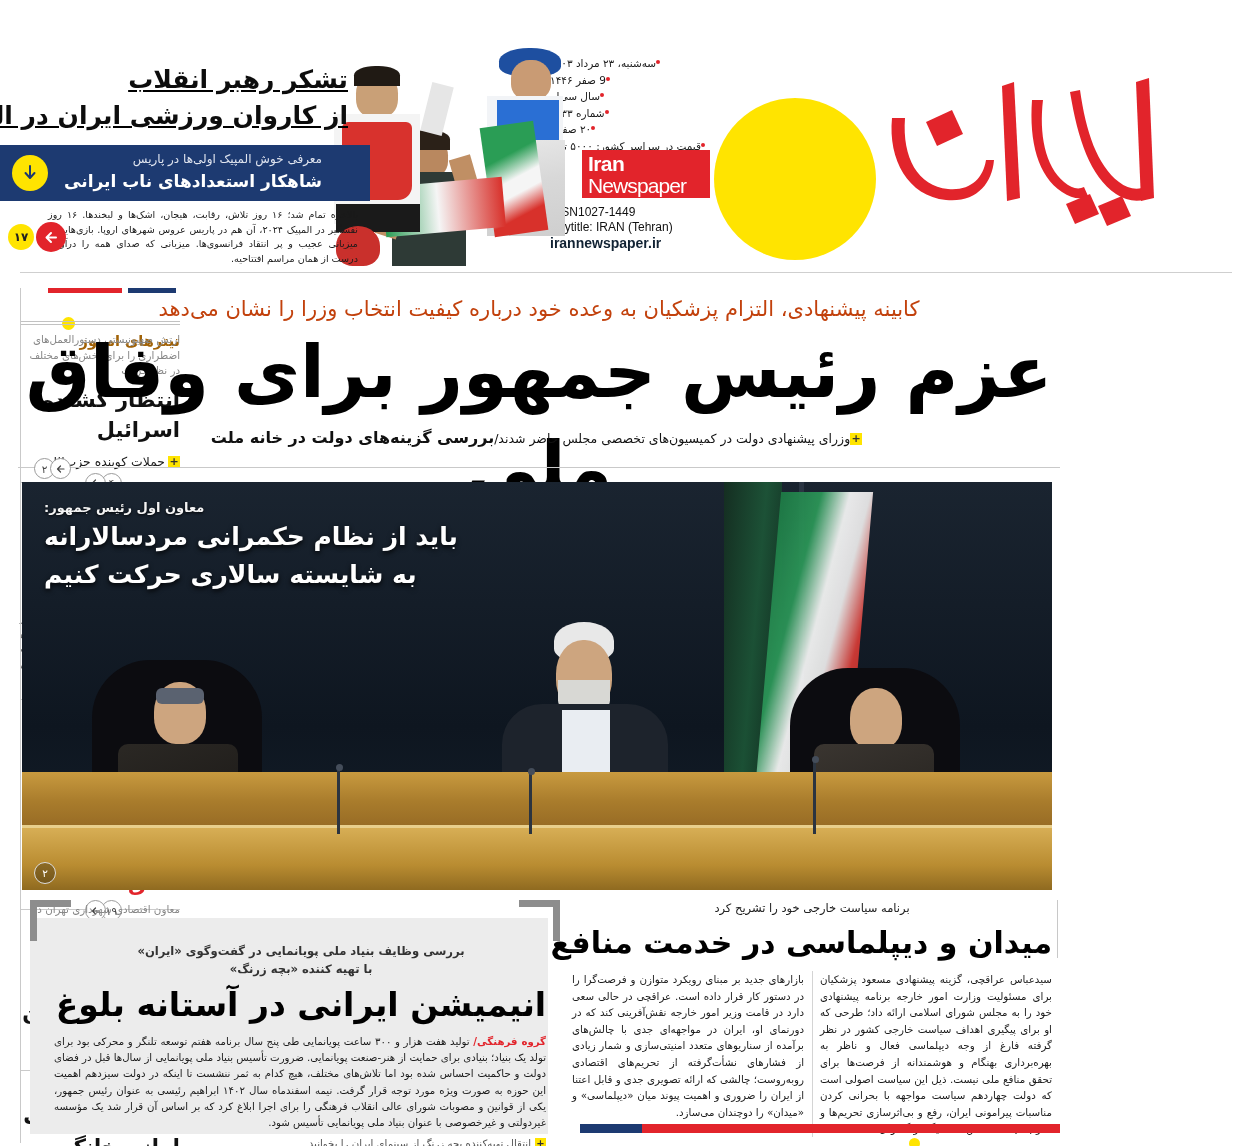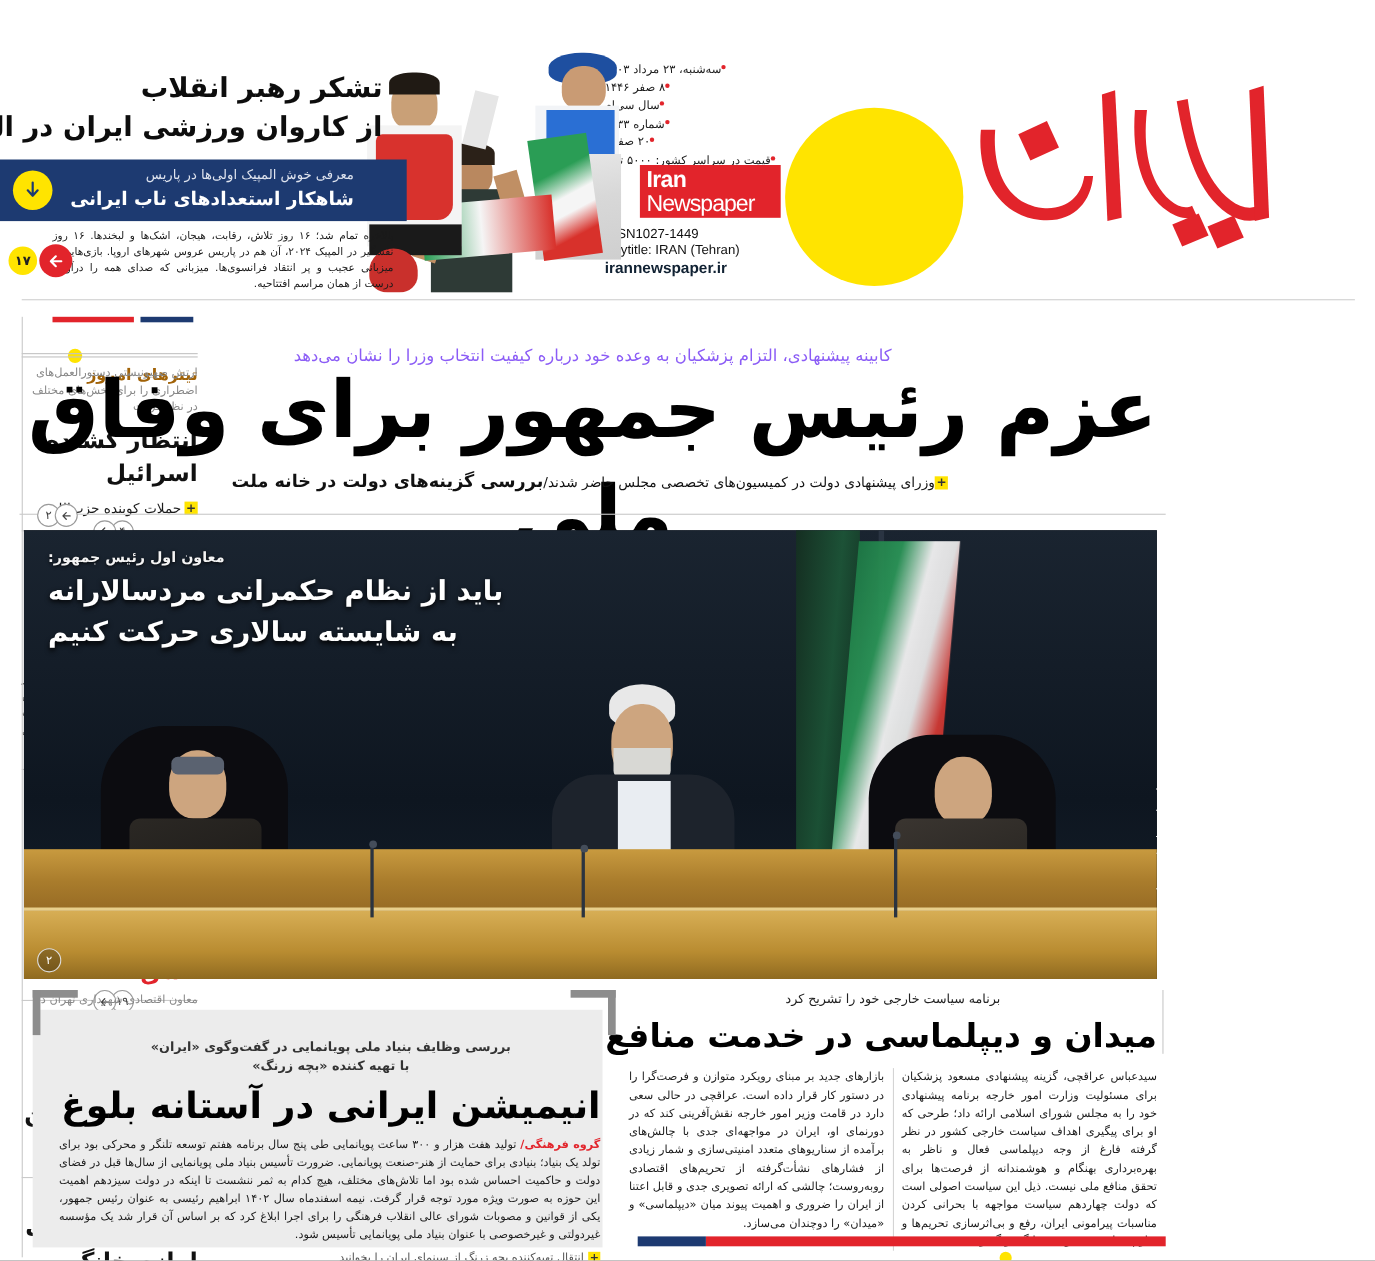--- a/index.html
+++ b/index.html
@@ -121,20 +121,21 @@
   }
   .ath { position: absolute; }
   .ath-head { border-radius: 46% 46% 40% 40%; }
 
   
   .top-headline {
     position: absolute;
     top: 62px; left: 48px;
     width: 300px;
     text-align: right;
+    text-decoration: underline;
   }
   .top-headline .l {
     font-weight: bold;
     font-size: 25px;
     line-height: 36px;
     color: #0d0d0d;
     white-space: nowrap;
     text-align: right;
     letter-spacing: -0.3px;
   }
@@ -316,25 +317,25 @@
   }
 
   
   .main {
     position: absolute;
     top: 288px; right: 190px;
     width: 1042px;
   }
   .lead-kicker {
     position: absolute;
-    top: 26px; right: 0;
+    top: 9px; right: 0;
     width: 1042px;
     text-align: center;
-    font-size: 15px;
-    color: #8b5cf6;
+    font-size: 21px;
+    color: #c2410c;
   }
   .lead-head {
     position: absolute;
     top: 36px; right: 0;
     width: 1042px;
     text-align: center;
     font-size: 72px;
     font-weight: bold;
     line-height: 96px;
     color: #000;
@@ -563,21 +564,21 @@
 
           <path d="M192 148 l24 -10 l9 20 l-24 10 Z"></path>
           <path d="M224 150 l24 -10 l9 20 l-24 10 Z"></path>
         </g>
       </svg>
       <div class="logo-sun"></div>
     </div>
 
     <div class="info-block">
       <div class="info-line"><span class="dot"></span><span>سه‌شنبه، ۲۳ مرداد ۱۴۰۳</span></div>
-      <div class="info-line"><span class="dot"></span><span>۸ صفر ۱۴۴۶</span></div>
+      <div class="info-line"><span class="dot"></span><span>9 صفر ۱۴۴۶</span></div>
       <div class="info-line"><span class="dot"></span><span>سال سی‌ام</span></div>
       <div class="info-line"><span class="dot"></span><span>شماره ۸۵۳۳</span></div>
       <div class="info-line"><span class="dot"></span><span>۲۰ صفحه</span></div>
       <div class="info-line"><span class="dot"></span><span>قیمت در سراسر کشور: ۵۰۰۰ تومان</span></div>
     </div>
 
     <div class="iran-np-box">
       <div class="l1">Iran</div>
       <div class="l2">Newspaper</div>
     </div>

